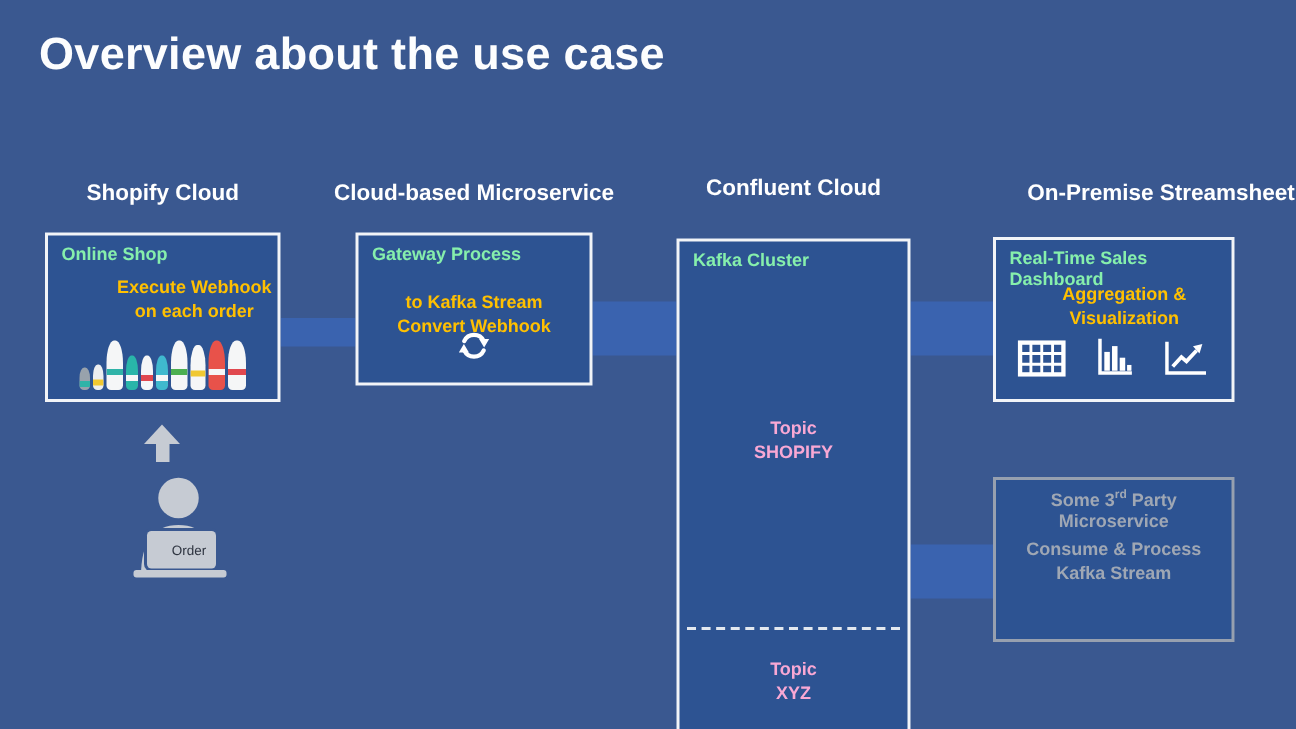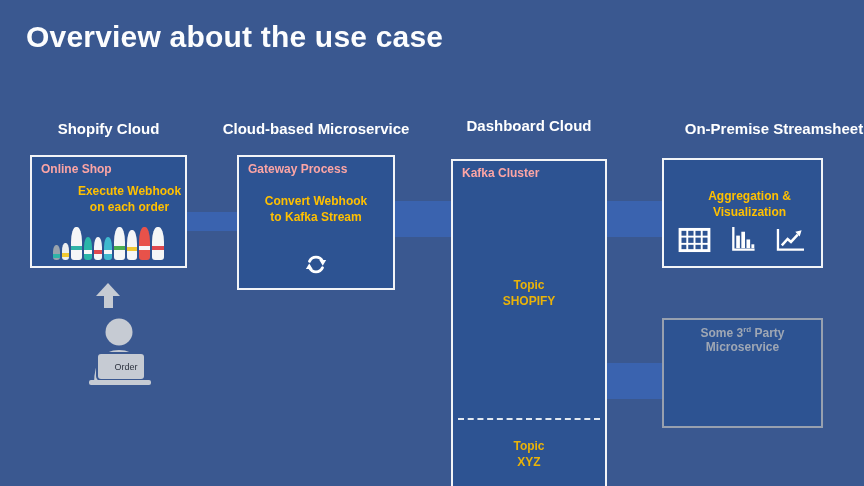--- a/index.html
+++ b/index.html
@@ -21,26 +21,26 @@
     position:absolute; top:120px; text-align:center; color:#FFFFFF;
     font-size:15px; font-weight:700; white-space:nowrap;
   }
   #col-0{left:10px; width:197px;}
   #col-1{left:216px; width:200px;}
   #col-2{left:431px; width:196px; top:117px;}
   #col-3{left:674px; width:200px;}
 
   .box{position:absolute; background:var(--box); border:2px solid #F2F4F7;}
   #online-shop{left:30px; top:155px; width:157px; height:113px;}
-  #gateway{left:237px; top:155px; width:158px; height:135px;}
+  #gateway{left:237px; top:155px; width:158px; height:102px;}
   #kafka{left:451px; top:159px; width:156px; height:335px;}
   #dashboard{left:662px; top:158px; width:161px; height:110px;}
   #microservice{left:662px; top:318px; width:161px; height:110px; border-color:var(--muted-border);}
 
-  .box-title{position:absolute; top:5px; left:9px; font-size:12px; font-weight:700; color:#fca5a5;}
+  .box-title{position:absolute; top:5px; left:9px; font-size:12px; font-weight:700; color:#86efac;}
   #microservice .box-title{left:0; right:0; text-align:center; color:var(--muted);}
   #microservice .box-title sup{font-size:8px;}
 
   .action{
     position:absolute; left:0; right:0; text-align:center; color:var(--gold);
     font-size:12px; font-weight:700; line-height:16px;
   }
   #online-shop .action{top:26px;padding-left:42px;}
   #gateway .action{top:36px;}
   #dashboard .action{top:28px;padding-left:14px;}
@@ -59,21 +59,21 @@
   .board{position:relative; border-radius:45% 45% 3px 3px; overflow:hidden;}
   .board .stripe{position:absolute; left:0; right:0; top:58%; height:4px;}
 
   .icon-row-center{position:absolute; left:0; right:0; bottom:6px; display:flex; justify-content:center; color:#FFFFFF;}
   .dash-icons{
     position:absolute; left:14px; right:14px; bottom:9px;
     display:flex; justify-content:space-between; align-items:flex-end; color:#FFFFFF;
   }
 
   .topic{
-    position:absolute; left:0; right:0; text-align:center; color:#eab308;
+    position:absolute; left:0; right:0; text-align:center; color:#f9a8d4;
     font-size:12px; font-weight:700; line-height:16px;
   }
   #topic-shopify{top:116px;}
   #topic-xyz{top:277px;}
   .dashed-sep{position:absolute; top:257px; left:5px; right:5px; border-top:2px dashed #E3E8EF;}
 
   .up-arrow{position:absolute; left:96px; top:283px;}
   .up-arrow .head{
     width:0; height:0; border-left:12px solid transparent;
     border-right:12px solid transparent; border-bottom:13px solid var(--person);
@@ -95,21 +95,21 @@
 </style>
 </head>
 <body>
 
 <div class="slide">
 
   <h1 class="slide-title">Overview about the use case</h1>
 
   <div class="col-label" id="col-0">Shopify Cloud</div>
   <div class="col-label" id="col-1">Cloud-based Microservice</div>
-  <div class="col-label" id="col-2">Dashboard Cloud</div>
+  <div class="col-label" id="col-2">Confluent Cloud</div>
   <div class="col-label" id="col-3">On-Premise Streamsheet</div>
 
   <div class="connector" id="conn-shop-gateway"></div>
   <div class="connector" id="conn-gateway-kafka"></div>
   <div class="connector" id="conn-kafka-dashboard"></div>
   <div class="connector" id="conn-kafka-microservice"></div>
 
   <div class="box" id="online-shop">
     <div class="box-title">Online Shop</div>
     <div class="action">
@@ -146,22 +146,22 @@
         </div>
         <div class="board" style="width: 12px; height: 33px; background: rgb(245, 246, 247);">
           <div class="stripe" style="background: rgb(224, 72, 79);"></div>
         </div>
       </div>
   </div>
 
   <div class="box" id="gateway">
     <div class="box-title">Gateway Process</div>
     <div class="action">
+      <div>to Kafka Stream</div>
       <div>Convert Webhook</div>
-      <div>to Kafka Stream</div>
     </div>
     <div class="icon-row-center">
       <span>
         <svg width="30" height="27" viewBox="0 0 24 24">
           <path d="M6.2 9.2 A6.4 6.4 0 0 1 17.8 9.2" stroke="currentColor" stroke-width="2.5" fill="none" stroke-linecap="round"></path>
           <polygon points="15,8 21,8 18,13" fill="currentColor"></polygon>
           <path d="M17.8 14.8 A6.4 6.4 0 0 1 6.2 14.8" stroke="currentColor" stroke-width="2.5" fill="none" stroke-linecap="round"></path>
           <polygon points="3,16 9,16 6,11" fill="currentColor"></polygon>
         </svg>
       </span>
@@ -175,20 +175,21 @@
       <div>SHOPIFY</div>
     </div>
     <div class="dashed-sep"></div>
     <div class="topic" id="topic-xyz">
       <div>Topic</div>
       <div>XYZ</div>
     </div>
   </div>
 
   <div class="box" id="dashboard">
+    <div class="box-title">Real-Time Sales Dashboard</div>
     <div class="action">
       <div>Aggregation &amp;</div>
       <div>Visualization</div>
     </div>
     <div class="dash-icons">
       <span>
         <svg width="33" height="26" viewBox="0 0 34 27">
           <rect x="2" y="2.5" width="30" height="22" fill="none" stroke="currentColor" stroke-width="3"></rect>
           <line x1="2" y1="10" x2="32" y2="10" stroke="currentColor" stroke-width="2"></line>
           <line x1="2" y1="17.5" x2="32" y2="17.5" stroke="currentColor" stroke-width="2"></line>
@@ -213,20 +214,24 @@
           <polygon points="28.5,4.5 22,6 26.5,11" fill="currentColor"></polygon>
         </svg>
       </span>
     </div>
   </div>
 
   <div class="box" id="microservice">
     <div class="box-title">
       <span>Some 3</span><sup>rd</sup><span> Party Microservice</span>
     </div>
+    <div class="action">
+      <div>Consume &amp; Process</div>
+      <div>Kafka Stream</div>
+    </div>
   </div>
 
   <div class="up-arrow">
     <div class="head"></div>
     <div class="stem"></div>
   </div>
 
   <div class="person">
     <svg width="68" height="67" viewBox="0 0 68 67">
       <circle cx="33" cy="15" r="13.5" fill="currentColor"></circle>

